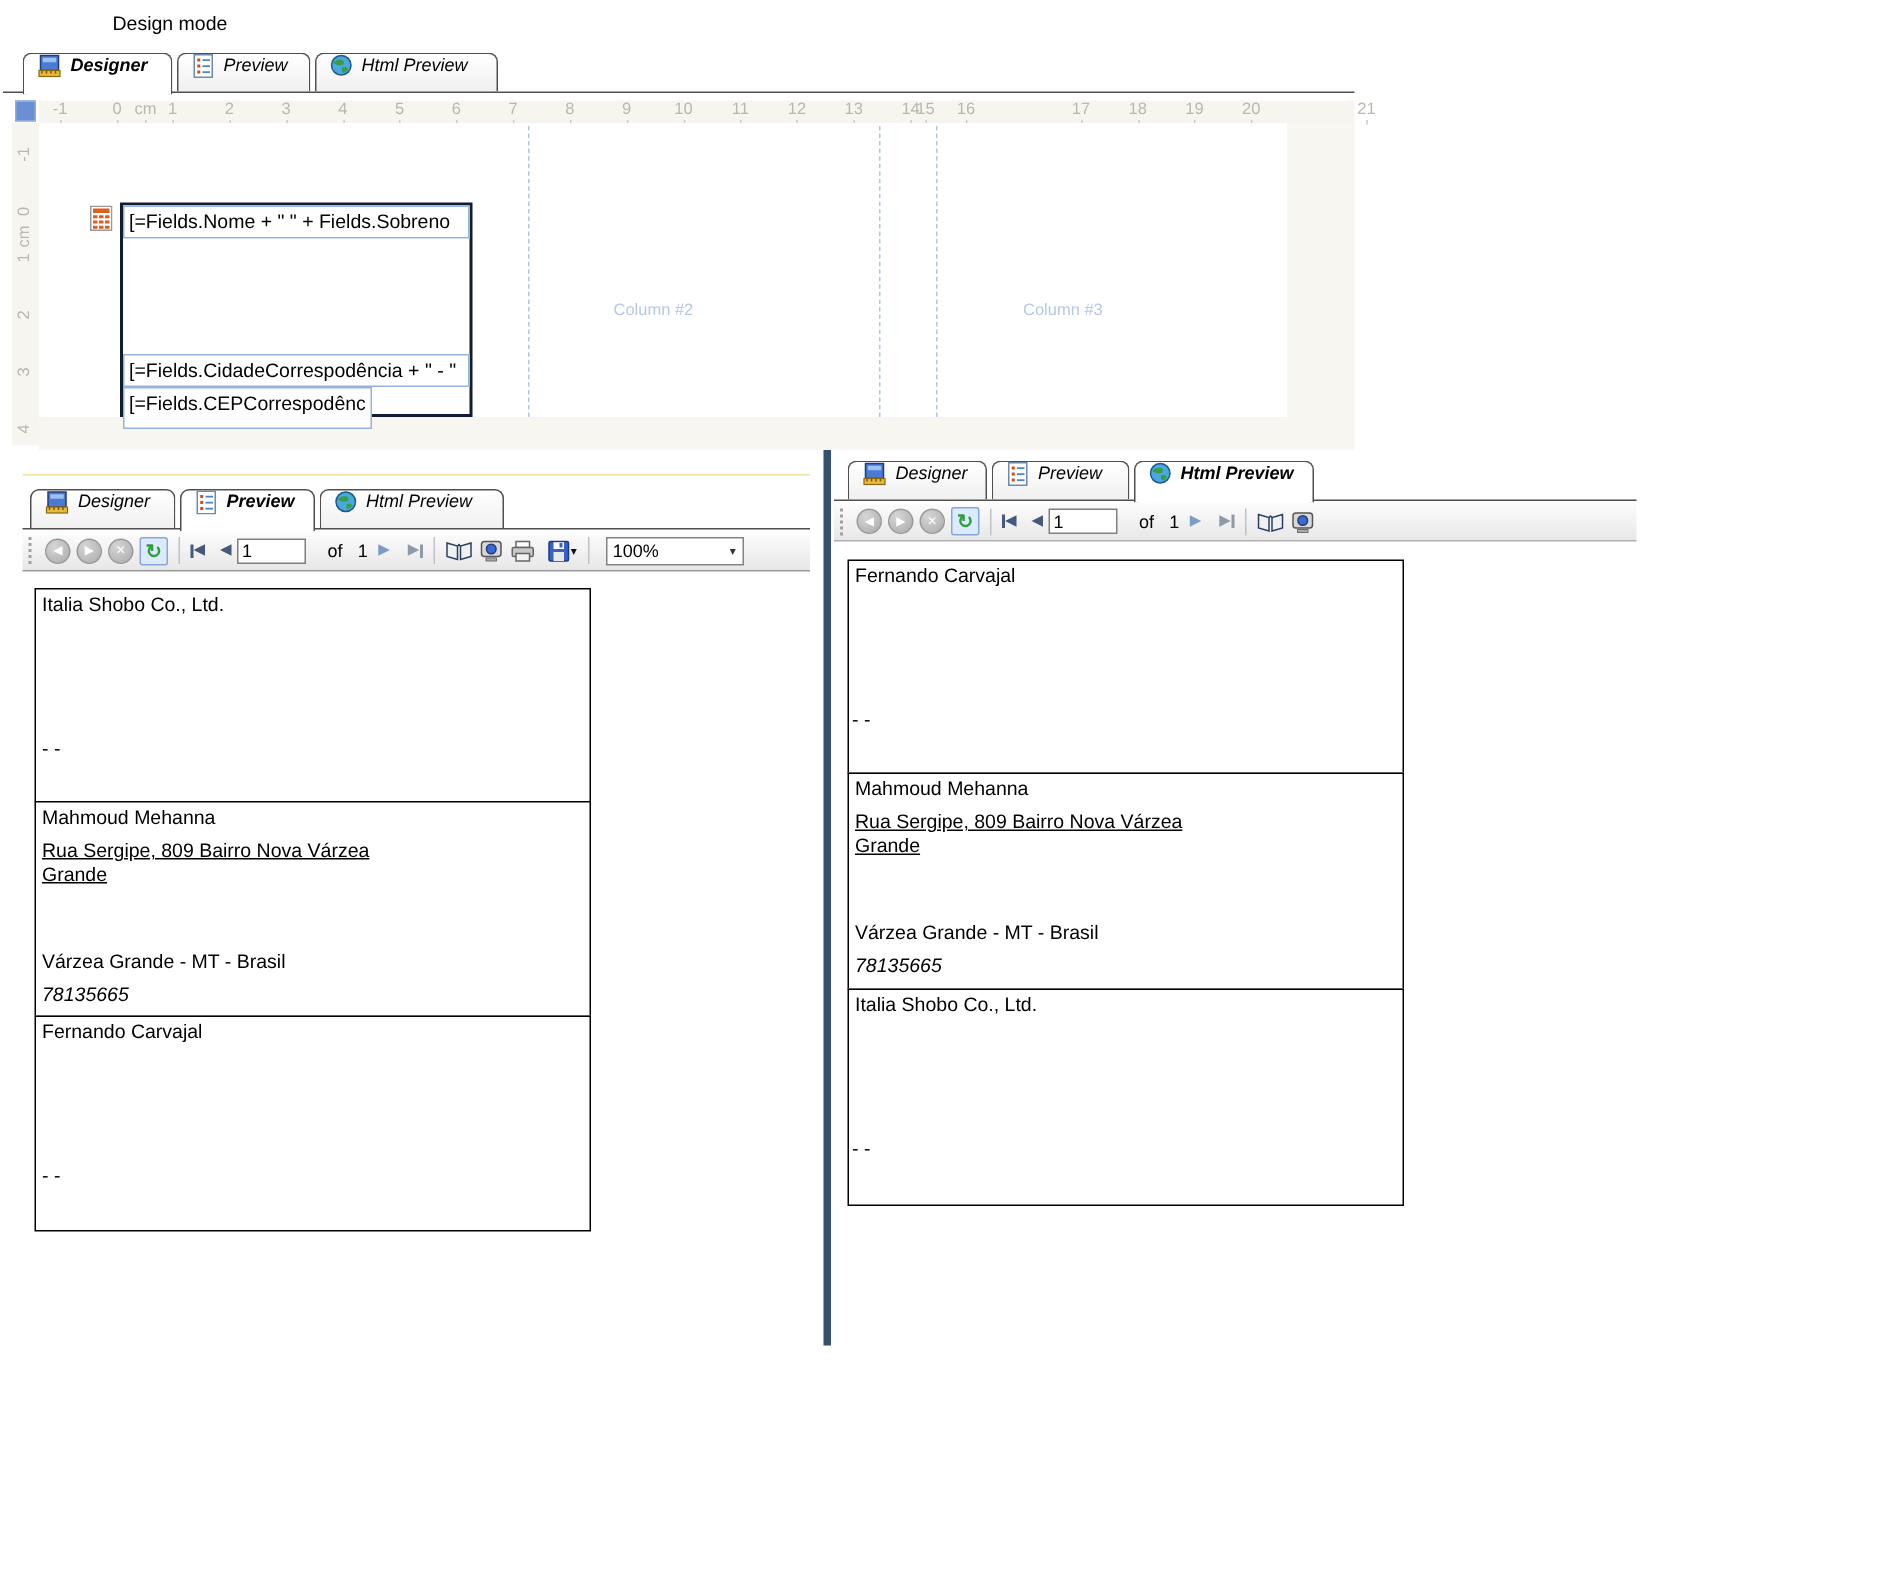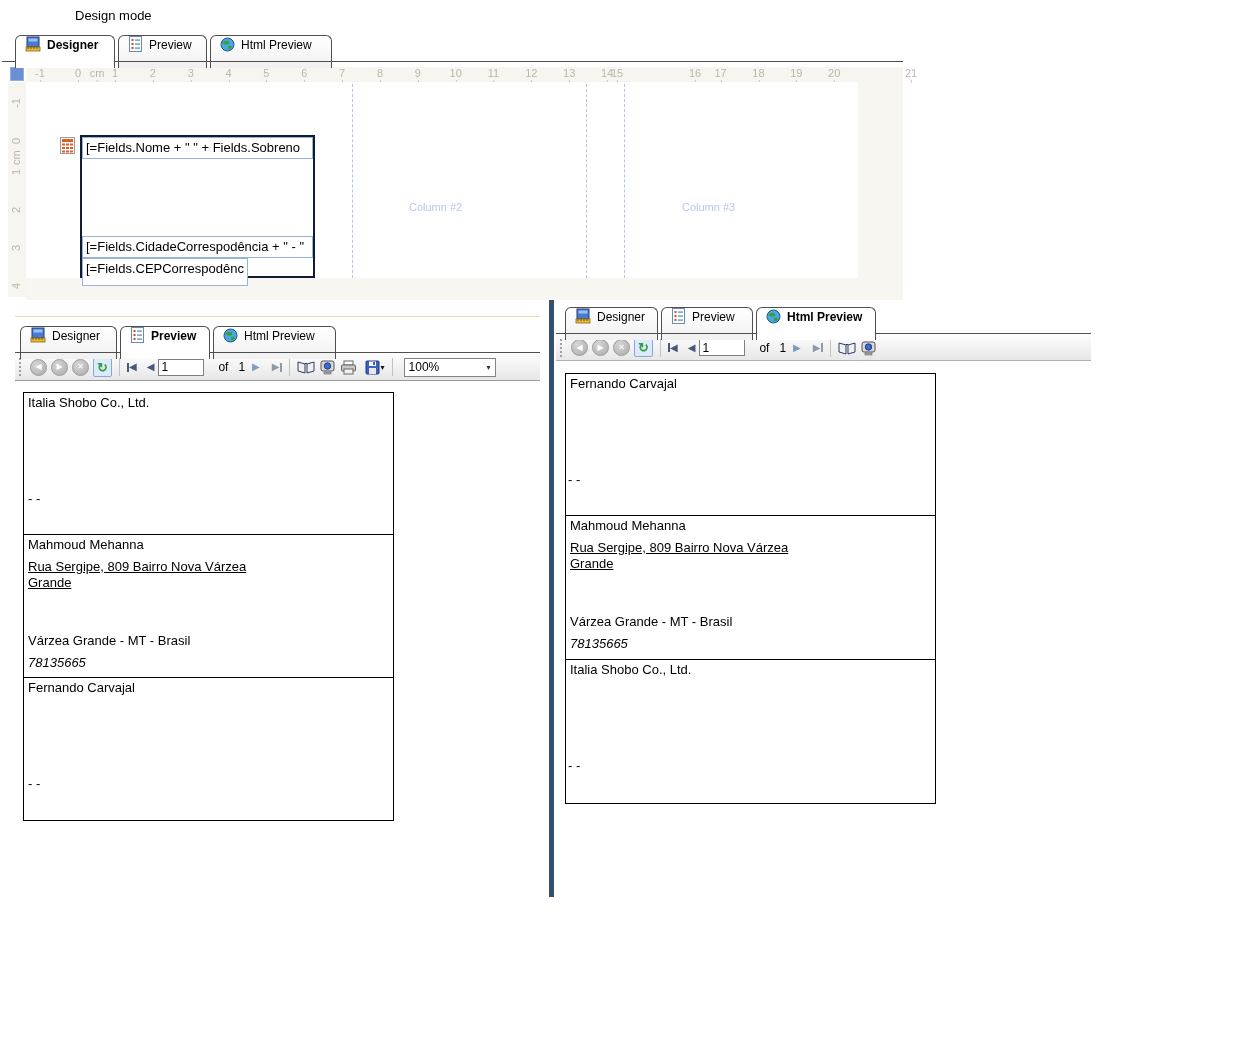--- a/index.html
+++ b/index.html
@@ -3,21 +3,21 @@
 <meta charset="utf-8">
 <style>
   html,body{margin:0;padding:0;background:#fff;}
   .screen{position:relative;width:1256px;height:1058px;background:#fff;
           font-family:"Liberation Sans",sans-serif;color:#000;overflow:hidden;}
   .abs{position:absolute;box-sizing:border-box;}
 
   
   .tab{position:absolute;height:26px;box-sizing:border-box;border:1px solid #4f4f4f;border-bottom:none;
        border-radius:6px 6px 0 0;background:linear-gradient(#ffffff,#f0f0f0);
-       display:flex;align-items:flex-end;gap:6px;padding:16px 9px;font-size:12px;cursor:default;z-index:1;}
+       display:flex;align-items:flex-start;gap:6px;padding:0 9px;font-size:12px;cursor:default;z-index:1;font-style:italic;}
   .tab.active{height:28px;background:#fff;font-weight:bold;z-index:3;}
   .tabline{position:absolute;height:1px;background:#4f4f4f;z-index:2;}
 
   
   .ruler{background:#f7f5f0;}
   .rl{position:absolute;top:0px;transform:translateX(-50%);font-size:11px;color:#b9b7ae;}
   .rl::after{content:"";position:absolute;left:50%;top:13px;width:1px;height:3px;background:#cccac2;}
   .rlv{position:absolute;left:1px;width:14px;text-align:center;transform:rotate(-90deg);font-size:11px;color:#b9b7ae;}
   .corner{background:#6b8fd4;border:1px solid #8fadde;}
   .dash{position:absolute;width:0;border-left:1px dashed #b3c6e0;}
@@ -112,21 +112,21 @@
       <span class="rl" style="left: 278.25px;">6</span>
       <span class="rl" style="left: 316.1px;">7</span>
       <span class="rl" style="left: 353.95px;">8</span>
       <span class="rl" style="left: 391.8px;">9</span>
       <span class="rl" style="left: 429.65px;">10</span>
       <span class="rl" style="left: 467.5px;">11</span>
       <span class="rl" style="left: 505.35px;">12</span>
       <span class="rl" style="left: 543.2px;">13</span>
       <span class="rl" style="left: 581.05px;">14</span>
       <span class="rl" style="left: 591px;">15</span>
-      <span class="rl" style="left: 669px;">16</span>
+      <span class="rl" style="left: 618px;">16</span>
       <span class="rl" style="left: 694.6px;">17</span>
       <span class="rl" style="left: 732.45px;">18</span>
       <span class="rl" style="left: 770.3px;">19</span>
       <span class="rl" style="left: 808.15px;">20</span>
       <span class="rl" style="left: 885px;">21</span>
     </div>
   <div class="abs ruler" style="left:8px;top:82px;width:18px;height:215px;">
       <span class="rlv" style="top: 15px;">-1</span>
       <span class="rlv" style="top: 53px;">0</span>
       <span class="rlv" style="top: 70px;">cm</span>

